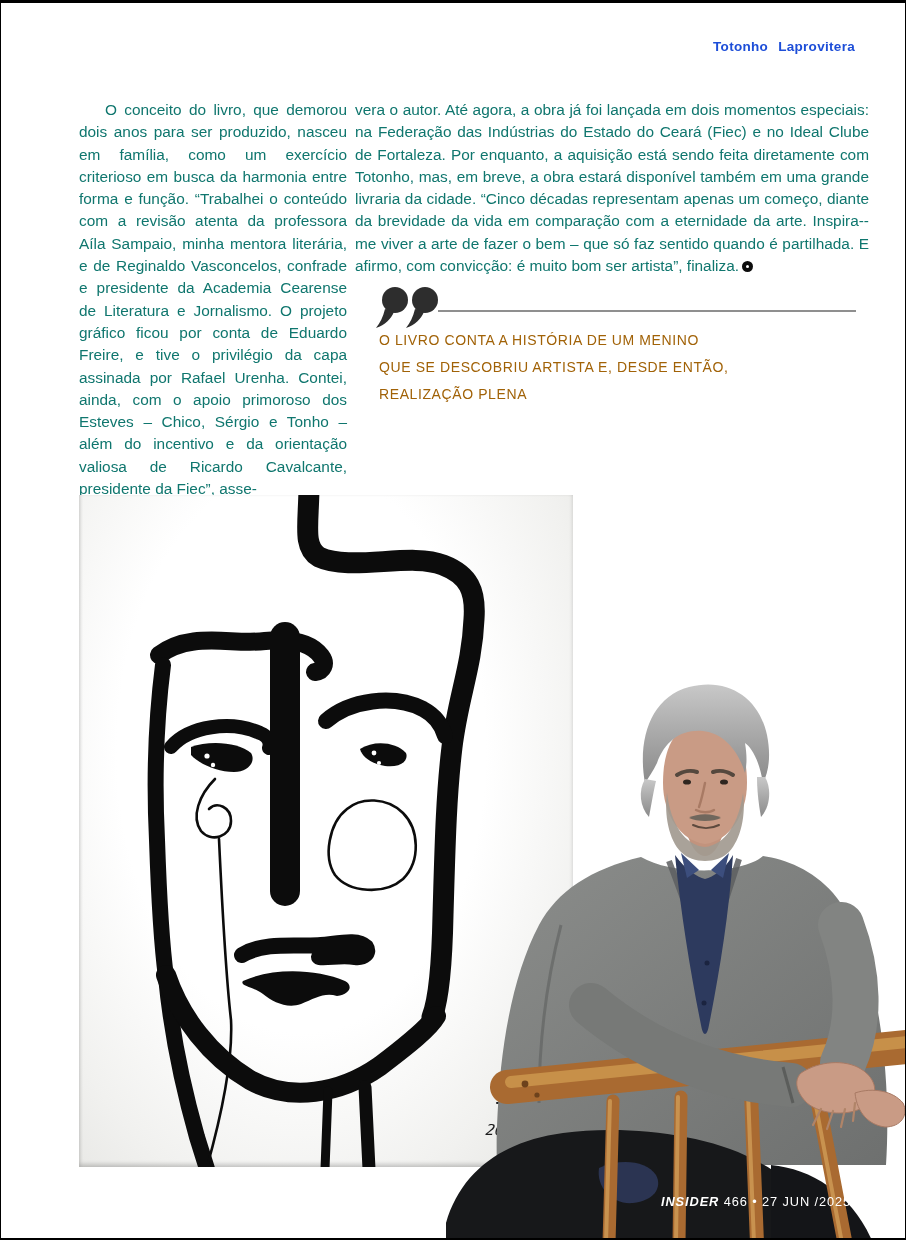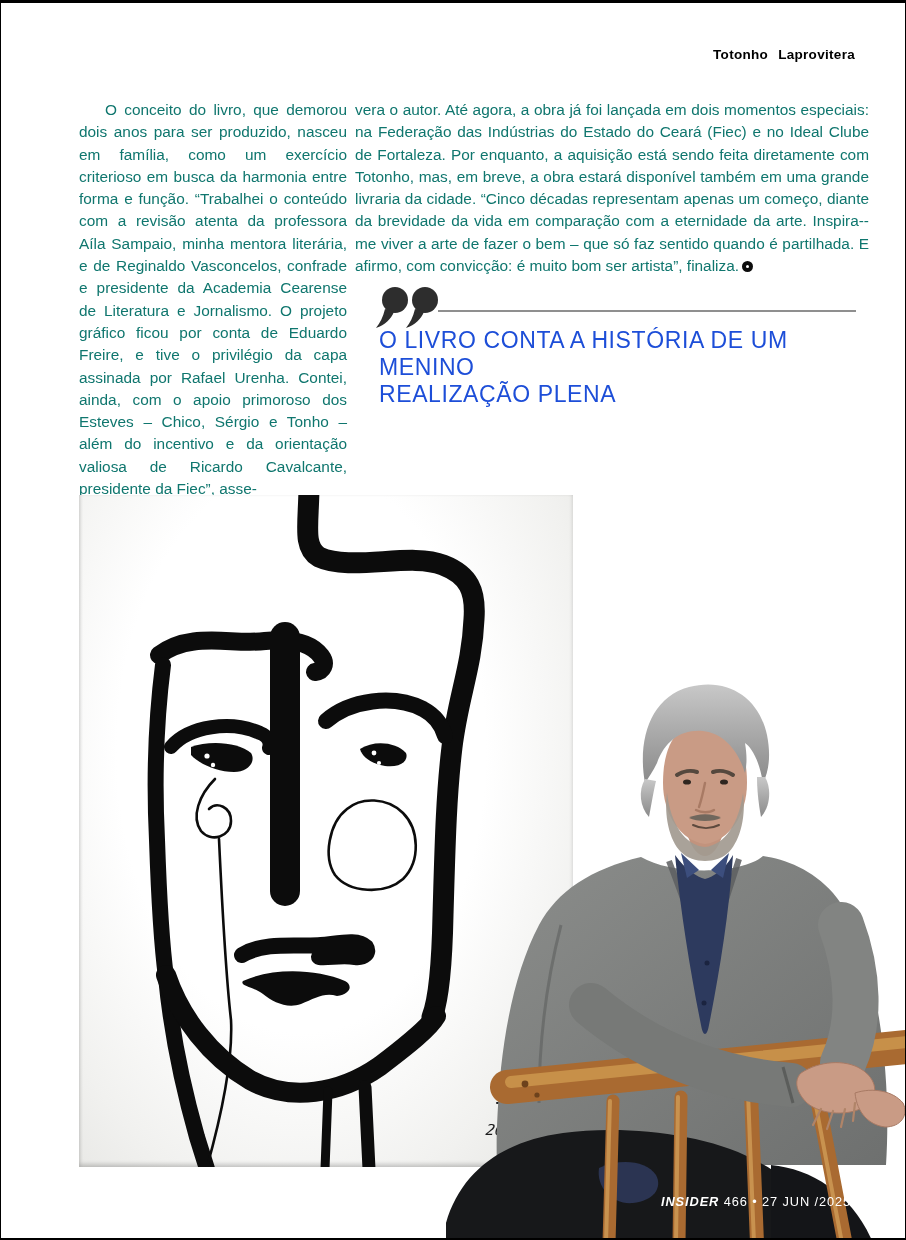--- a/index.html
+++ b/index.html
@@ -6,22 +6,22 @@
   .page{
     position:relative;width:906px;height:1240px;margin:0 auto;
     background:#ffffff;box-sizing:border-box;
     border:1px solid #000;border-top-width:3px;border-bottom-width:2px;
     overflow:hidden;
     font-family:"Liberation Sans",sans-serif;
     -webkit-font-smoothing:antialiased;
   }
   
   .author{
-    position:absolute;top:44px;right:50px;
-    font-size:13.5px;font-weight:bold;color:#000000;
+    position:absolute;top:36px;right:50px;
+    font-size:13.5px;font-weight:bold;color:#1d4ed8;
     letter-spacing:.3px;word-spacing:6px;
   }
   
   .columns{
     position:absolute;top:96px;left:78px;width:790px;
     display:flex;
   }
   .col-left{width:268px;margin-right:8px;}
   .col-right{width:514px;}
   .bodytext{
@@ -35,21 +35,21 @@
   }
   .endmark::after{
     content:"";position:absolute;left:4px;top:4px;width:3px;height:3px;
     border-radius:50%;background:#fff;
   }
   
   .quote-marks{position:absolute;left:374px;top:282px;}
   .quote-rule{position:absolute;left:437px;top:307px;width:418px;height:2px;background:#8f8f8f;}
   .pullquote{
     position:absolute;left:378px;top:324px;width:490px;
-    font-size:23px;line-height:27px;color:#1d4ed8;
+    font-size:14px;line-height:27px;color:#a16207;
     letter-spacing:.6px;font-weight:400;
   }
   
   .artwork{
     position:absolute;left:78px;top:492px;width:494px;height:672px;
     background:radial-gradient(ellipse at 45% 38%, #ffffff 48%, #f1f1ef 78%, #e4e4e1 100%);
     box-shadow:inset 0 -3px 4px rgba(0,0,0,.18), inset 2px 0 3px rgba(0,0,0,.06);
   }
   .artwork svg{position:absolute;left:0;top:0;}
   .sig-year{
@@ -86,20 +86,21 @@
     <g fill="#2d2d2d">
       <circle cx="20" cy="15" r="13"></circle>
       <path d="M10 24 C 8 32 5 38 1 43 C 10 40 16 34 19 27 Z"></path>
       <circle cx="50" cy="15" r="13"></circle>
       <path d="M40 24 C 38 32 35 38 31 43 C 40 40 46 34 49 27 Z"></path>
     </g>
   </svg>
   <div class="quote-rule"></div>
   <div class="pullquote">
     <div>O LIVRO CONTA A HISTÓRIA DE UM MENINO</div>
+    <div>QUE SE DESCOBRIU ARTISTA E, DESDE ENTÃO,</div>
     <div>REALIZAÇÃO PLENA</div>
   </div>
 
   <div class="artwork">
     <svg width="494" height="672" viewBox="0 0 494 672">
       <g fill="none" stroke="#0c0c0c" stroke-linecap="round" stroke-linejoin="round">
 
         <path stroke-width="21" d="M 230 -10 C 230 28 223 52 240 62 C 272 77 332 57 364 70 C 390 80 397 96 395 124 C 393 172 379 202 373 252 C 367 302 366 352 364 420 C 363 470 360 504 353 522"></path>
 
         <path stroke-width="18" d="M 80 160 C 112 136 152 150 186 146 C 216 143 233 149 242 161 C 248 169 244 176 236 177"></path>

